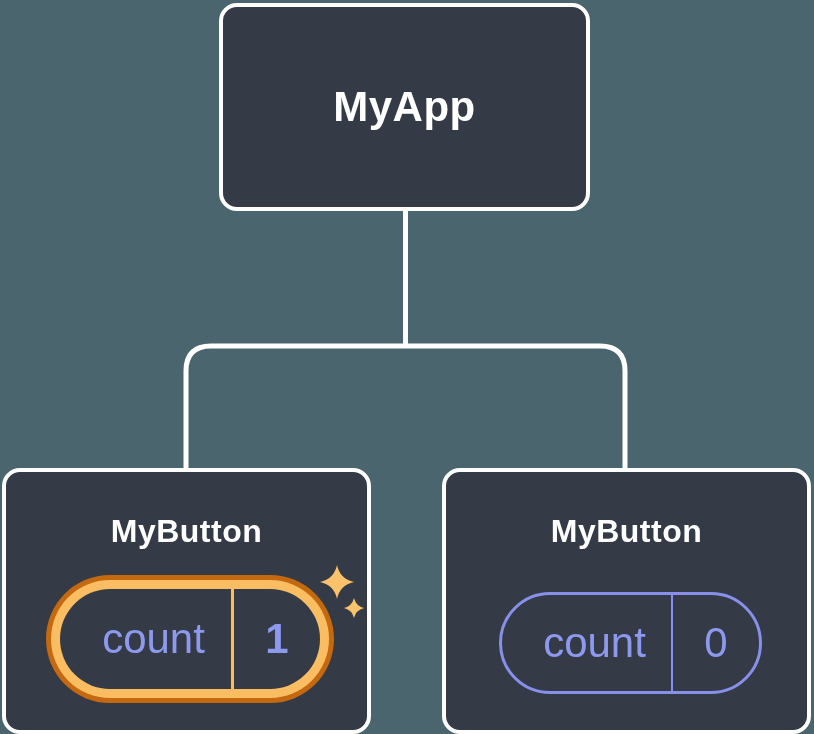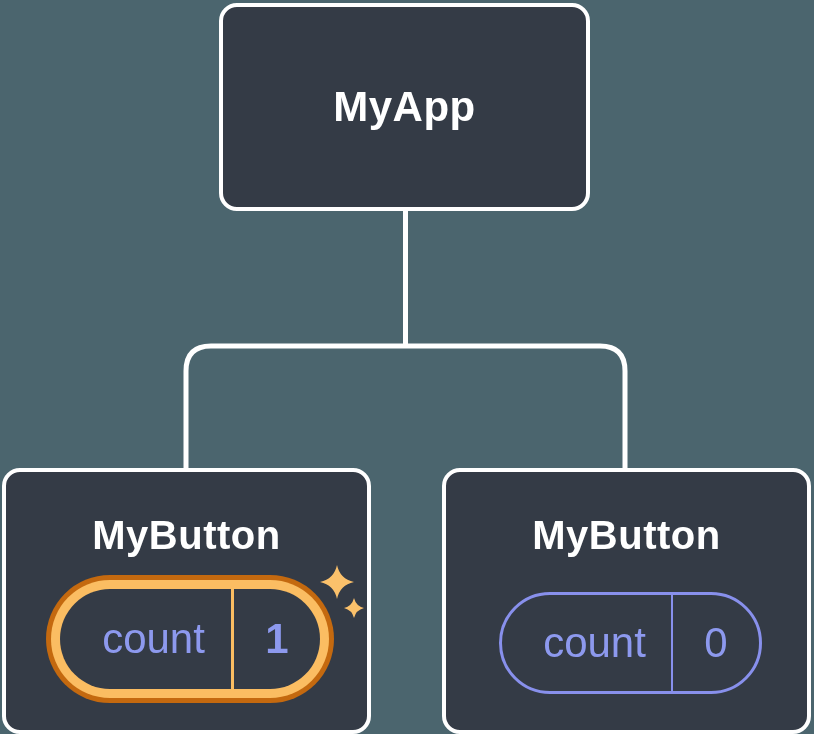--- a/index.html
+++ b/index.html
@@ -41,21 +41,21 @@
     font-weight: 600;
     letter-spacing: 0.5px;
   }
   .child-label {
     position: absolute;
     top: 41px;
     left: 0;
     width: 100%;
     text-align: center;
     color: #FFFFFF;
-    font-size: 40px;
+    font-size: 32px;
     font-weight: 600;
     letter-spacing: 0.5px;
   }
 
   
   .pill-hl-outer {
     position: absolute;
     left: 40px; top: 103px;
     width: 288px; height: 128px;
     box-sizing: border-box;

